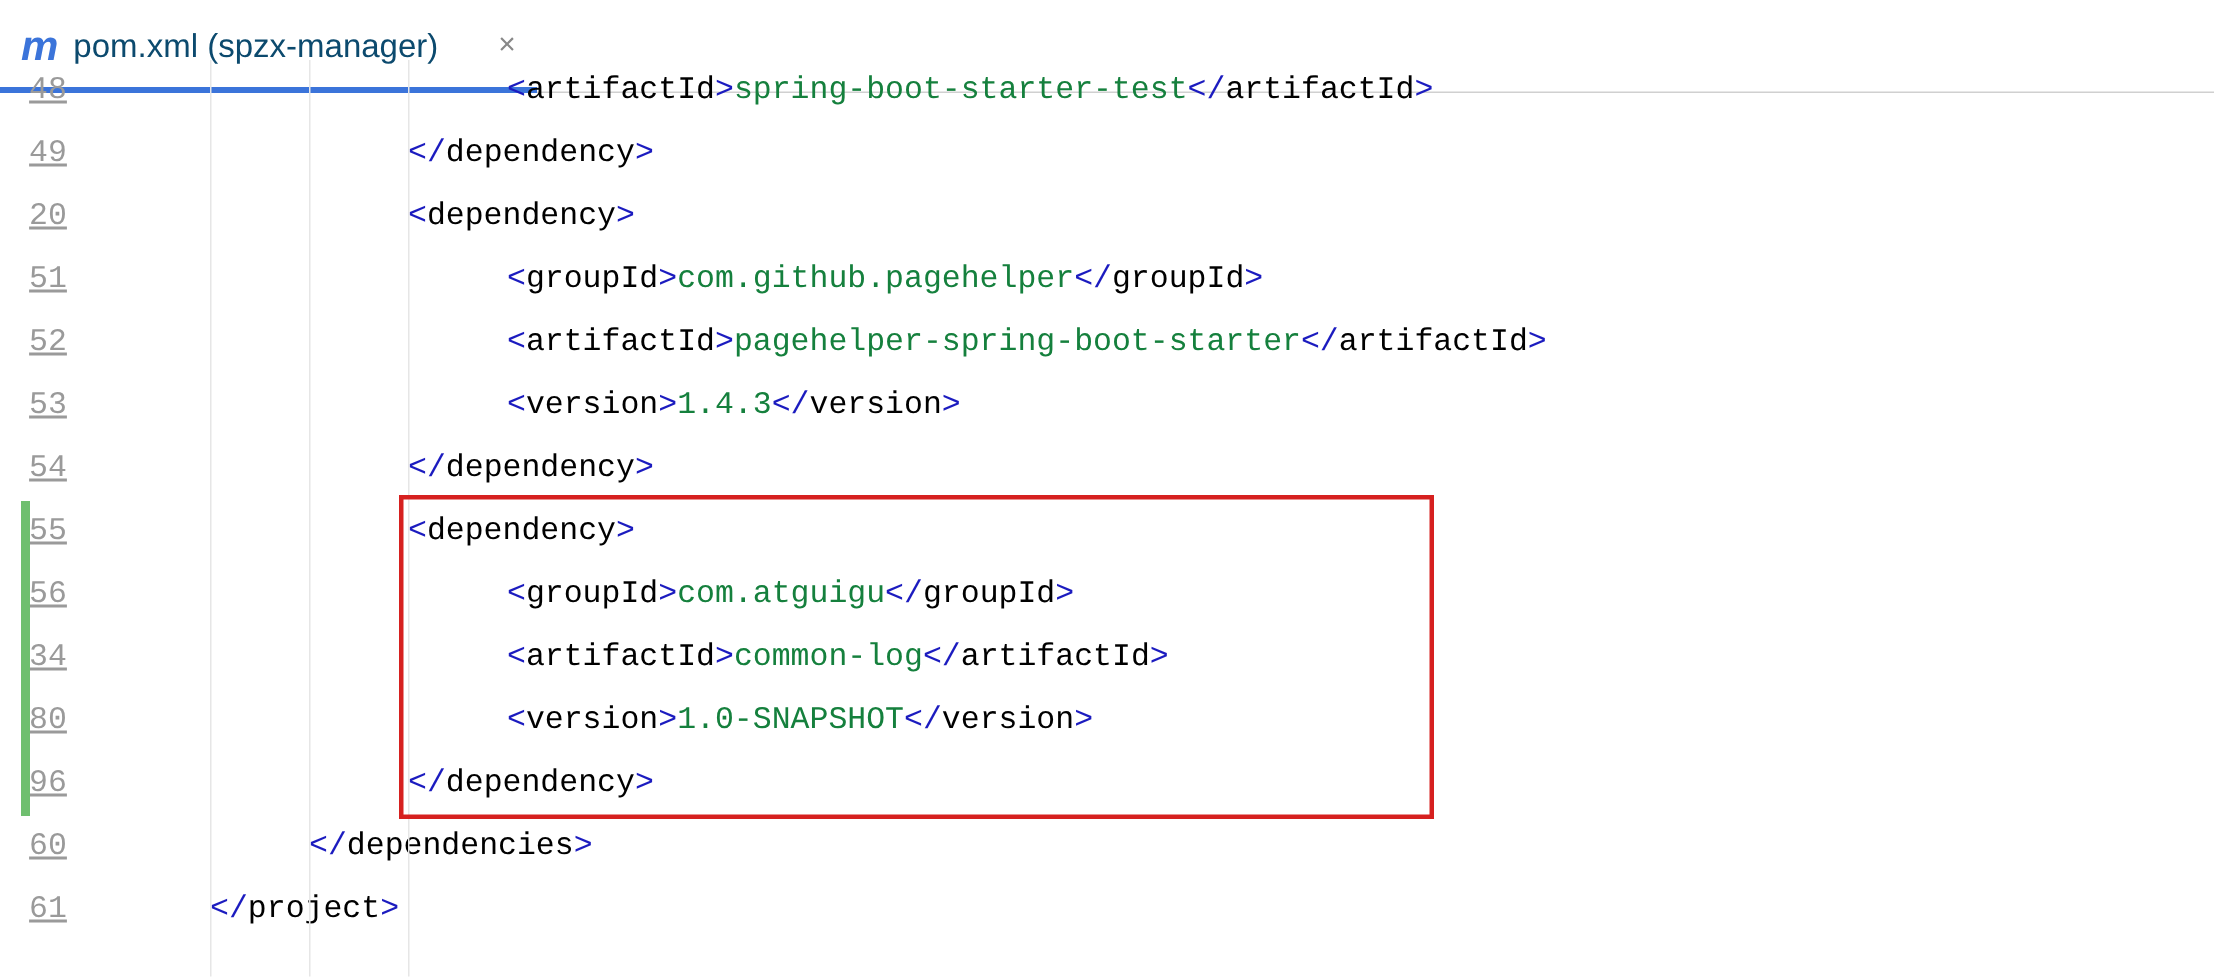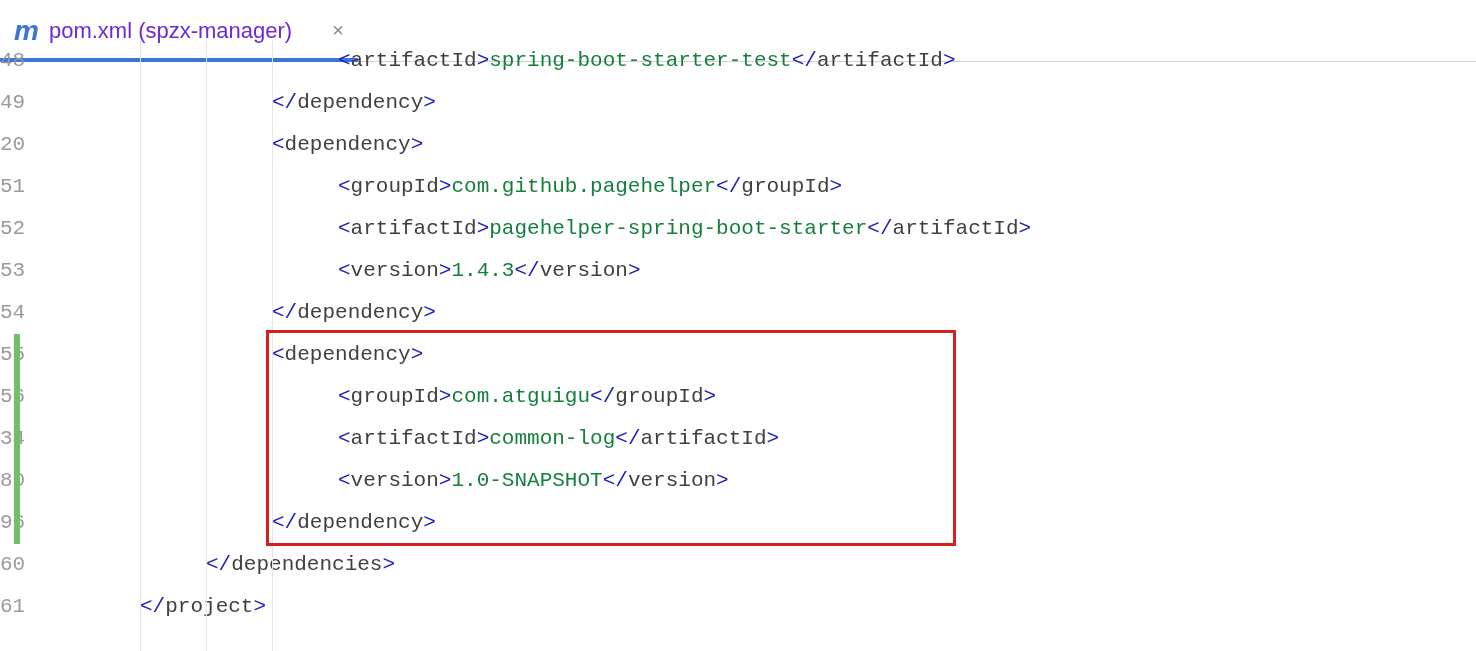--- a/index.html
+++ b/index.html
@@ -39,42 +39,43 @@
     font-style: italic;
     font-weight: bold;
     color: #3b74da;
     font-size: 28px;
     margin-right: 10px;
     font-family: "Segoe UI", sans-serif;
   }
   .tab .title {
     font-family: "Segoe UI", sans-serif;
     font-size: 22px;
-    color: #6d28d9;
+    color: #0c4a6e;
   }
   .tab .close {
     margin-left: 40px;
     color: #888;
     font-size: 20px;
     font-family: "Segoe UI", sans-serif;
   }
   .editor {
     display: flex;
     height: calc(100% - 62px);
     position: relative;
   }
   .gutter {
     width: 82px;
-    text-align: left;
+    text-align: center;
     padding-right: 18px;
     color: #9a9a9a;
     user-select: none;
     font-size: 21px;
     line-height: 42px;
     position: relative;
+    text-decoration: underline;
   }
   .gutter .ln { height: 42px; }
   .vmark {
     position: absolute;
     right: 62px;
     width: 6px;
     background: #6fbf6f;
   }
   .code {
     flex: 1;
@@ -84,21 +85,21 @@
   }
   .line { height: 42px; }
   .indent-guide {
     position: absolute;
     top: 0;
     bottom: 0;
     width: 1px;
     background: #e6e6e6;
   }
   .tag-angle { color: #1b1bbf; }
-  .tag-name  { color: #404040; }
+  .tag-name  { color: #000000; }
   .text      { color: #15803d; }
   .highlight-box {
     position: absolute;
     border: 3px solid #d6201f;
     pointer-events: none;
     z-index: 5;
   }
 </style>
 </head>
 <body>

